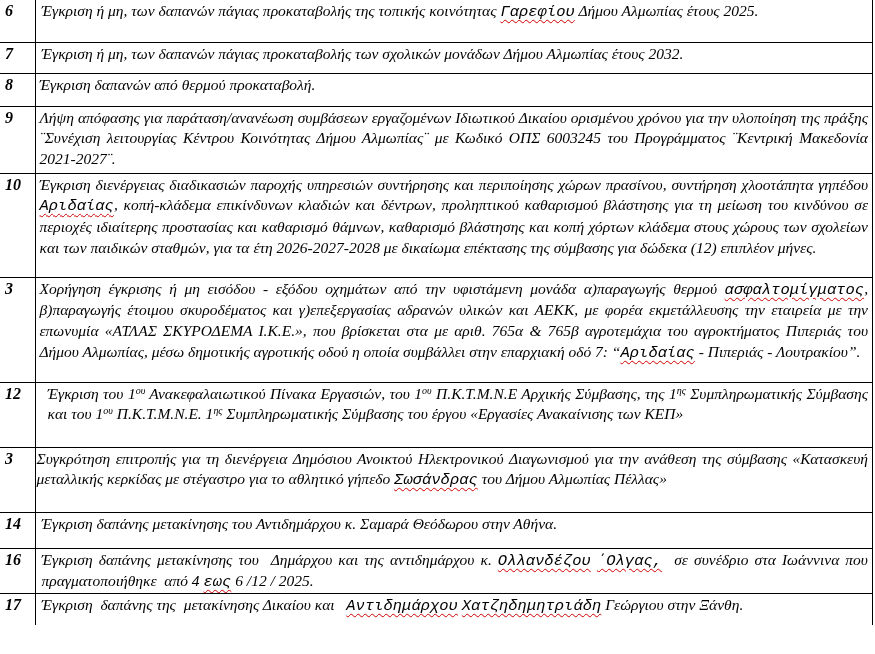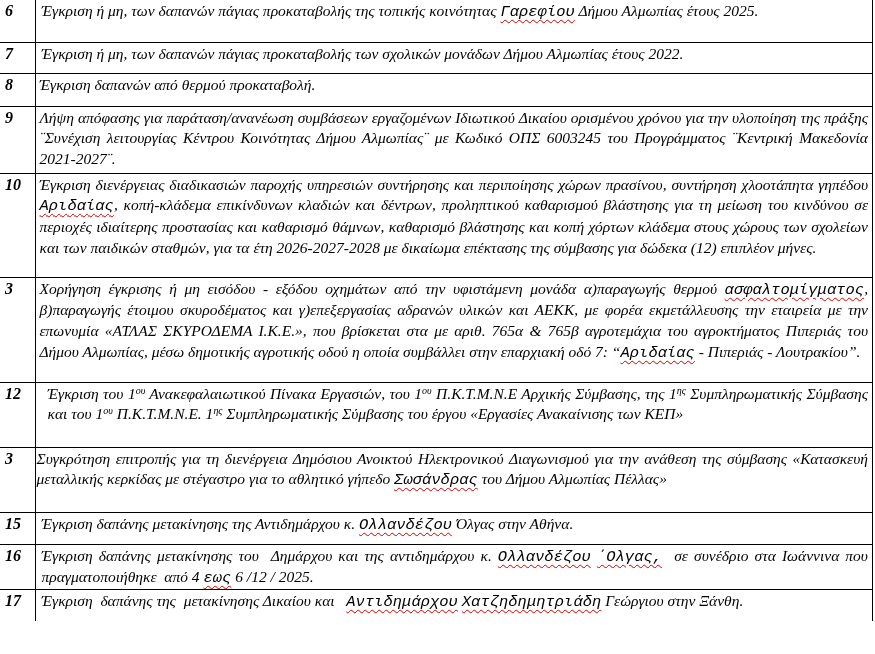--- a/index.html
+++ b/index.html
@@ -57,21 +57,21 @@
       <td class="num">
           <span class="num-inner">6</span>
         </td>
       <td class="txt indent"><span>Έγκριση ή μη, των δαπανών πάγιας προκαταβολής της τοπικής κοινότητας </span><span class="spell">Γαρεφίου</span><span> Δήμου Αλμωπίας έτους 2025.</span></td>
     </tr>
 
     <tr style="height:31px">
       <td class="num">
           <span class="num-inner">7</span>
         </td>
-      <td class="txt indent">Έγκριση ή μη, των δαπανών πάγιας προκαταβολής των σχολικών μονάδων Δήμου Αλμωπίας έτους 2022.</td>
+      <td class="txt indent">Έγκριση ή μη, των δαπανών πάγιας προκαταβολής των σχολικών μονάδων Δήμου Αλμωπίας έτους 2032.</td>
     </tr>
 
     <tr style="height:33px">
       <td class="num">
           <span class="num-inner">8</span>
         </td>
       <td class="txt" style="padding-left:4px !important">Έγκριση δαπανών από θερμού προκαταβολή.</td>
     </tr>
 
     <tr style="height:67px">
@@ -102,27 +102,27 @@
       <td class="txt indent-wide"><span>Έγκριση του 1</span><sup>ου</sup><span> Ανακεφαλαιωτικού Πίνακα Εργασιών, του 1</span><sup>ου</sup><span> Π.Κ.Τ.Μ.Ν.Ε Αρχικής Σύμβασης, της 1</span><sup>ης</sup><span> Συμπληρωματικής Σύμβασης και του 1</span><sup>ου</sup><span> Π.Κ.Τ.Μ.Ν.Ε. 1</span><sup>ης</sup><span> Συμπληρωματικής Σύμβασης του έργου «Εργασίες Ανακαίνισης των ΚΕΠ»</span></td>
     </tr>
 
     <tr style="height:65px">
       <td class="num">
           <span class="num-inner">3</span>
         </td>
       <td class="txt"><span>Συγκρότηση επιτροπής για τη διενέργεια Δημόσιου Ανοικτού Ηλεκτρονικού Διαγωνισμού για την ανάθεση της σύμβασης «Κατασκευή μεταλλικής κερκίδας με στέγαστρο για το αθλητικό γήπεδο </span><span class="spell">Σωσάνδρας</span><span> του Δήμου Αλμωπίας Πέλλας»</span></td>
     </tr>
 
+    <tr style="height:36px">
+      <td class="num">
+          <span class="num-inner">14</span>
+        </td>
+      <td class="txt indent">Έγκριση δαπάνης μετακίνησης του Αντιδημάρχου κ. Σαμαρά Θεόδωρου στην Αθήνα.</td>
+    </tr>
 
-    <tr style="height:32px">
-      <td class="num">
-          <span class="num-inner">15</span>
-        </td>
-      <td class="txt indent"><span>Έγκριση δαπάνης μετακίνησης της Αντιδημάρχου κ. </span><span class="spell">Ολλανδέζου</span><span> Όλγας στην Αθήνα.</span></td>
-    </tr>
 
     <tr style="height:45px">
       <td class="num">
           <span class="num-inner">16</span>
         </td>
       <td class="txt indent" style="white-space:pre-wrap"><span>Έγκριση δαπάνης μετακίνησης του  Δημάρχου και της αντιδημάρχου κ. </span><span class="spell">Ολλανδέζου</span><span> </span><span class="spell">΄Ολγας,</span><span>  σε συνέδριο στα Ιωάννινα που πραγματοποιήθηκε  από 4 </span><span class="spell">εως</span><span> 6 /12 / 2025.</span></td>
     </tr>
 
     <tr style="height:31px">
       <td class="num" style="border-bottom:none">

